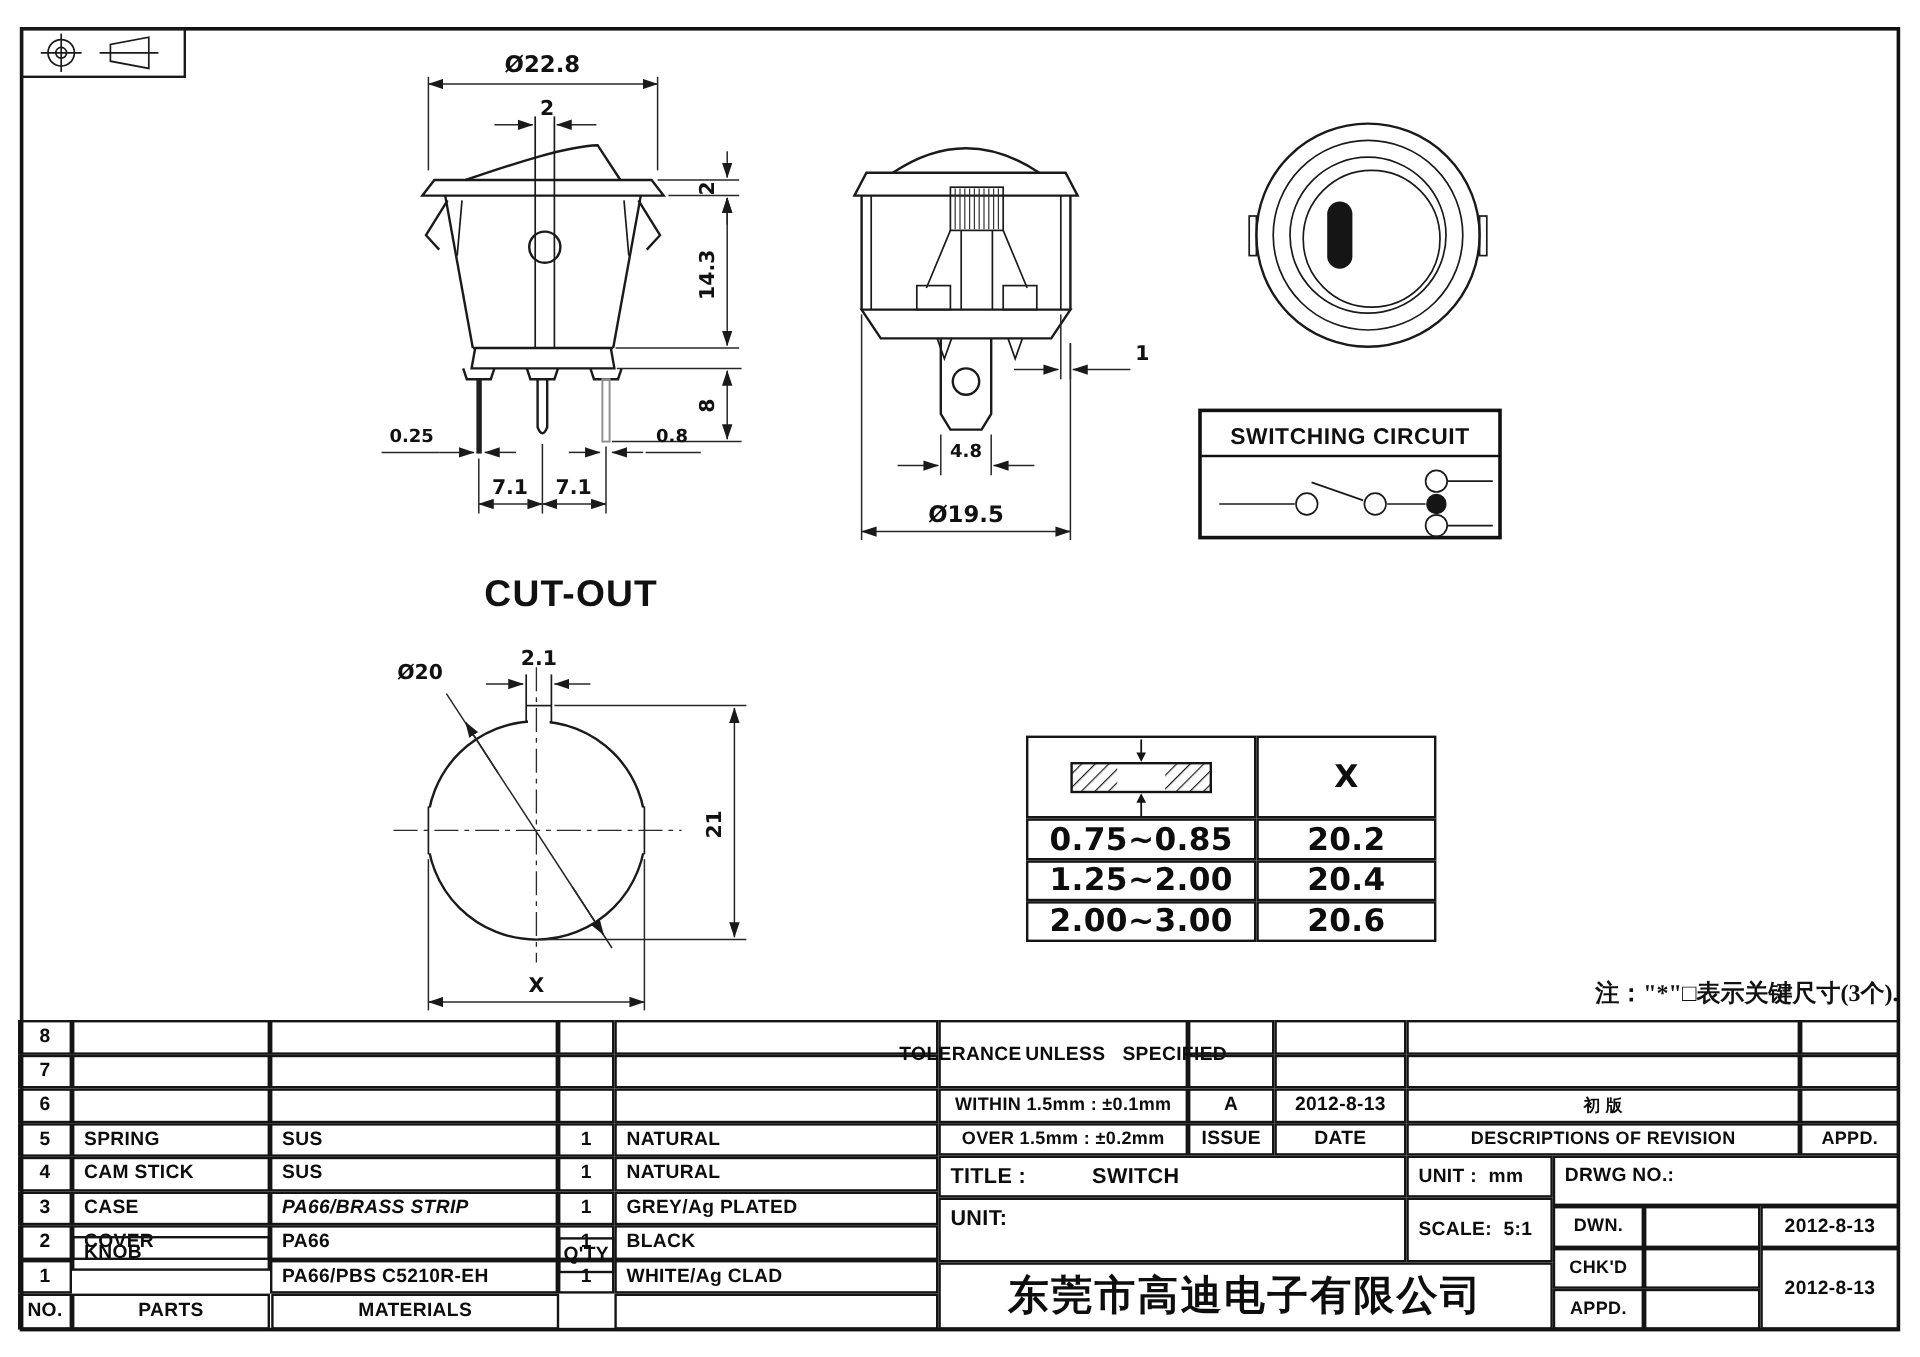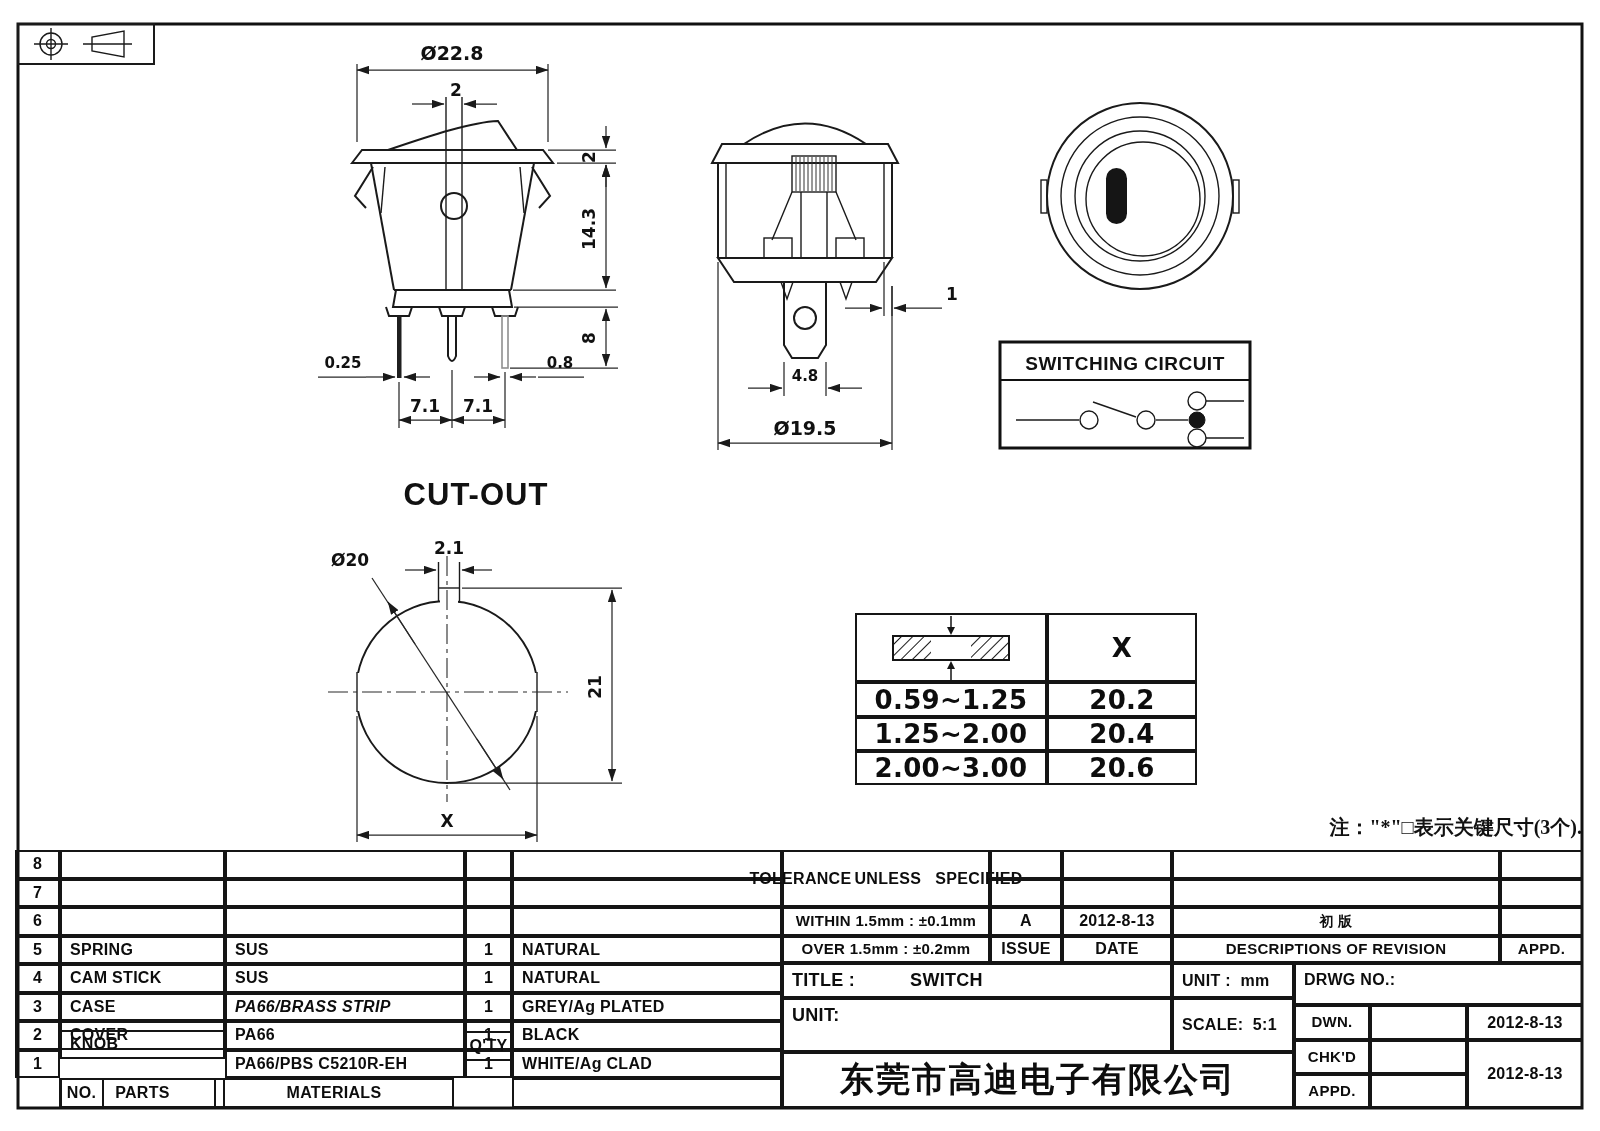--- a/index.html
+++ b/index.html
@@ -260,21 +260,21 @@
       <rect x="17" y="20" width="38" height="24" fill="url(#hatch)"></rect>
       <rect x="95" y="20" width="38" height="24" fill="url(#hatch)"></rect>
       <rect x="17" y="20" width="116" height="24" fill="none" stroke="#151515" stroke-width="2"></rect>
       <line x1="75" y1="0" x2="75" y2="12" stroke="#151515" stroke-width="1.5"></line>
       <polygon points="71,11 79,11 75,19" fill="#151515"></polygon>
       <line x1="75" y1="64" x2="75" y2="52" stroke="#151515" stroke-width="1.5"></line>
       <polygon points="71,53 79,53 75,45" fill="#151515"></polygon>
     </svg>
   </div>
   <div class="cell xv" style="left:1047px;top:613px;width:150px;height:69px;">X</div>
-  <div class="cell xv" style="left:855px;top:682px;width:192px;height:35px;">0.59~1.25</div>
+  <div class="cell xv" style="left:855px;top:682px;width:192px;height:35px;">0.75~0.85</div>
   <div class="cell xv" style="left:1047px;top:682px;width:150px;height:35px;">20.2</div>
   <div class="cell xv" style="left:855px;top:717px;width:192px;height:34px;">1.25~2.00</div>
   <div class="cell xv" style="left:1047px;top:717px;width:150px;height:34px;">20.4</div>
   <div class="cell xv" style="left:855px;top:751px;width:192px;height:34px;">2.00~3.00</div>
   <div class="cell xv" style="left:1047px;top:751px;width:150px;height:34px;">20.6</div>
 </div>
 
 
 <div>
 
@@ -319,23 +319,23 @@
   <div class="cell l" style="left:225px;top:1021px;width:240px;height:28.5px;">PA66</div>
   <div class="cell" style="left:465px;top:1021px;width:47px;height:28.5px;">1</div>
   <div class="cell l" style="left:512px;top:1021px;width:270px;height:28.5px;">BLACK</div>
 
   <div class="cell" style="left:15px;top:1049.5px;width:45px;height:28.5px;">1</div>
   <div class="cell l" style="left:60px;top:1030px;width:165px;height:28.5px;">KNOB</div>
   <div class="cell l" style="left:225px;top:1049.5px;width:240px;height:28.5px;">PA66/PBS C5210R-EH</div>
   <div class="cell" style="left:465px;top:1049.5px;width:47px;height:28.5px;">1</div>
   <div class="cell l" style="left:512px;top:1049.5px;width:270px;height:28.5px;">WHITE/Ag CLAD</div>
 
-  <div class="cell" style="left:15px;top:1078px;width:45px;height:30px;margin-left:44px;">NO.</div>
+  <div class="cell" style="left:15px;top:1078px;width:45px;height:30px;">NO.</div>
   <div class="cell" style="left:60px;top:1078px;width:165px;height:30px;">PARTS</div>
-  <div class="cell" style="left:214px;top:1078px;width:240px;height:30px;">MATERIALS</div>
+  <div class="cell" style="left:226px;top:1078px;width:240px;height:30px;">MATERIALS</div>
   <div class="cell" style="left:465px;top:1031px;width:47px;height:30px;">Q'TY</div>
   <div class="cell" style="left:512px;top:1078px;width:270px;height:30px;"></div>
 </div>
 
 
 <div>
   <div class="cell col" style="left:782px;top:850px;width:208px;height:57px;">
     <span>TOLERANCE</span>
     <span>UNLESS   SPECIFIED</span>
   </div>

